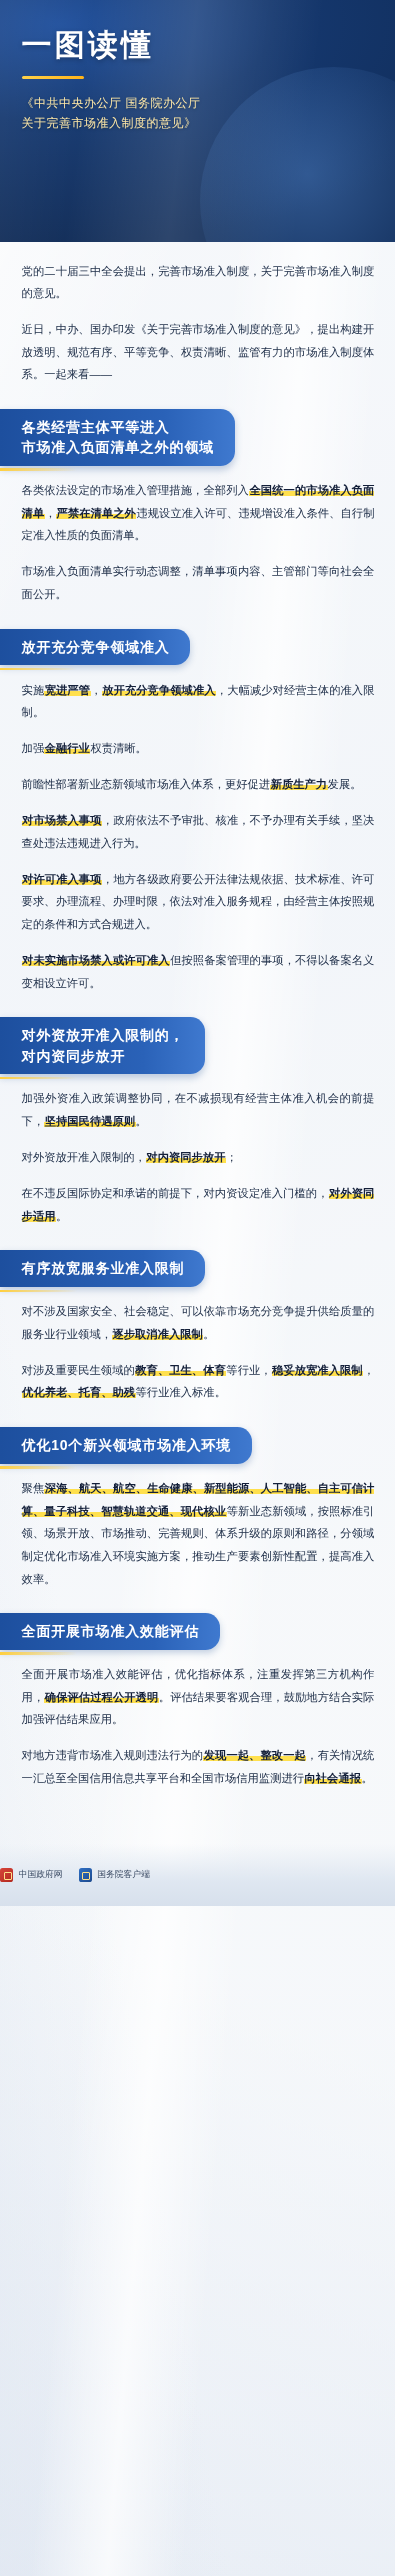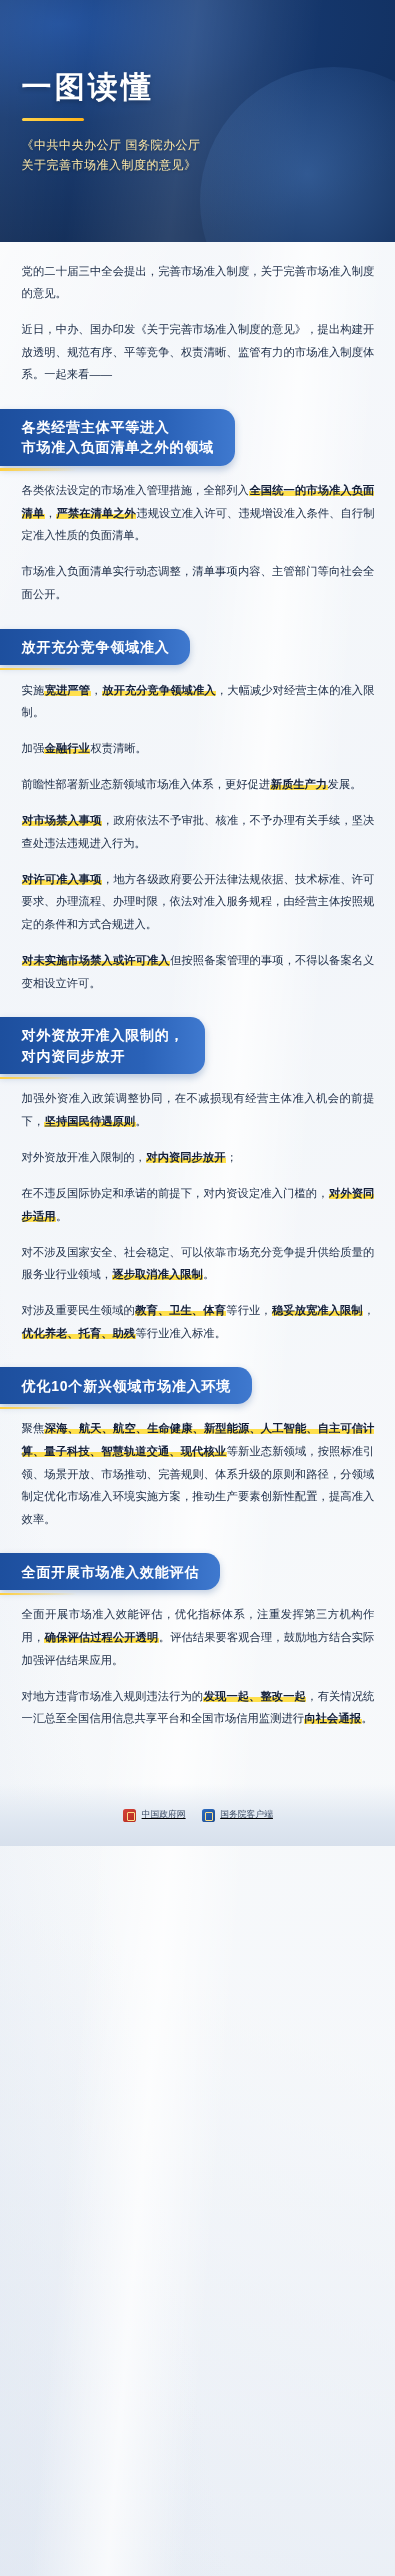--- a/index.html
+++ b/index.html
@@ -47,21 +47,20 @@
     position: absolute;
     right: -72px; bottom: -93px;
     width: 268px; height: 268px;
     border-radius: 50%;
     background: radial-gradient(circle at 40% 40%, rgba(88,140,210,0.45) 0%, rgba(16,44,88,0) 70%);
   }
   .hero-inner {
     position: relative;
     z-index: 3;
     padding: 28px 21.6px 0 21.6px;
-    margin-top: 42px;
   }
   .hero-title {
     font-size: 30px;
     letter-spacing: 3.1px;
     font-weight: bold;
     color: #ffffff;
     text-shadow: 0 1.5px 5.2px rgba(0,0,0,0.25);
     line-height: 1.15;
   }
   .hero-rule {
@@ -132,23 +131,21 @@
   }
 
   .footer {
     position: relative;
     z-index: 3;
     margin-top: 20.6px;
     height: 62px;
     background: linear-gradient(180deg, rgba(236,241,247,0) 0%, #dfe7f1 60%, #d7e0ec 100%);
     display: flex;
     align-items: center;
-    justify-content: center;
     gap: 16px;
-    text-decoration: underline;
   }
   .brand {
     display: flex;
     align-items: center;
     gap: 5.2px;
     font-size: 8.8px;
     color: #3a4a63;
   }
   .brand .mark {
     width: 13.4px; height: 13.4px;
@@ -195,20 +192,21 @@
         <p class="para"><span>实施</span><span class="hl">宽进严管</span><span>，</span><span class="hl">放开充分竞争领域准入</span><span>，大幅减少对经营主体的准入限制。</span></p>
         <p class="para"><span>加强</span><span class="hl">金融行业</span><span>权责清晰。</span></p>
         <p class="para"><span>前瞻性部署新业态新领域市场准入体系，更好促进</span><span class="hl">新质生产力</span><span>发展。</span></p>
         <p class="para"><span class="hl">对市场禁入事项</span><span>，政府依法不予审批、核准，不予办理有关手续，坚决查处违法违规进入行为。</span></p>
         <p class="para"><span class="hl">对许可准入事项</span><span>，地方各级政府要公开法律法规依据、技术标准、许可要求、办理流程、办理时限，依法对准入服务规程，由经营主体按照规定的条件和方式合规进入。</span></p>
         <p class="para"><span class="hl">对未实施市场禁入或许可准入</span><span>但按照备案管理的事项，不得以备案名义变相设立许可。</span></p>
         <div class="section-head"><div class="bar"><span>对外资放开准入限制的，</span><span class="l2">对内资同步放开</span></div></div>
         <p class="para"><span>加强外资准入政策调整协同，在不减损现有经营主体准入机会的前提下，</span><span class="hl">坚持国民待遇原则</span><span>。</span></p>
         <p class="para"><span>对外资放开准入限制的，</span><span class="hl">对内资同步放开</span><span>；</span></p>
         <p class="para"><span>在不违反国际协定和承诺的前提下，对内资设定准入门槛的，</span><span class="hl">对外资同步适用</span><span>。</span></p>
+        <div class="section-head"><div class="bar"><span>有序放宽服务业准入限制</span></div></div>
         <p class="para"><span>对不涉及国家安全、社会稳定、可以依靠市场充分竞争提升供给质量的服务业行业领域，</span><span class="hl">逐步取消准入限制</span><span>。</span></p>
         <p class="para"><span>对涉及重要民生领域的</span><span class="hl">教育、卫生、体育</span><span>等行业，</span><span class="hl">稳妥放宽准入限制</span><span>，</span><span class="hl">优化养老、托育、助残</span><span>等行业准入标准。</span></p>
         <div class="section-head"><div class="bar"><span>优化10个新兴领域市场准入环境</span></div></div>
         <p class="para"><span>聚焦</span><span class="hl">深海、航天、航空、生命健康、新型能源、人工智能、自主可信计算、量子科技、智慧轨道交通、现代核业</span><span>等新业态新领域，按照标准引领、场景开放、市场推动、完善规则、体系升级的原则和路径，分领域制定优化市场准入环境实施方案，推动生产要素创新性配置，提高准入效率。</span></p>
         <div class="section-head"><div class="bar"><span>全面开展市场准入效能评估</span></div></div>
         <p class="para"><span>全面开展市场准入效能评估，优化指标体系，注重发挥第三方机构作用，</span><span class="hl">确保评估过程公开透明</span><span>。评估结果要客观合理，鼓励地方结合实际加强评估结果应用。</span></p>
         <p class="para"><span>对地方违背市场准入规则违法行为的</span><span class="hl">发现一起、整改一起</span><span>，有关情况统一汇总至全国信用信息共享平台和全国市场信用监测进行</span><span class="hl">向社会通报</span><span>。</span></p>
       </div>
   </div>
 

